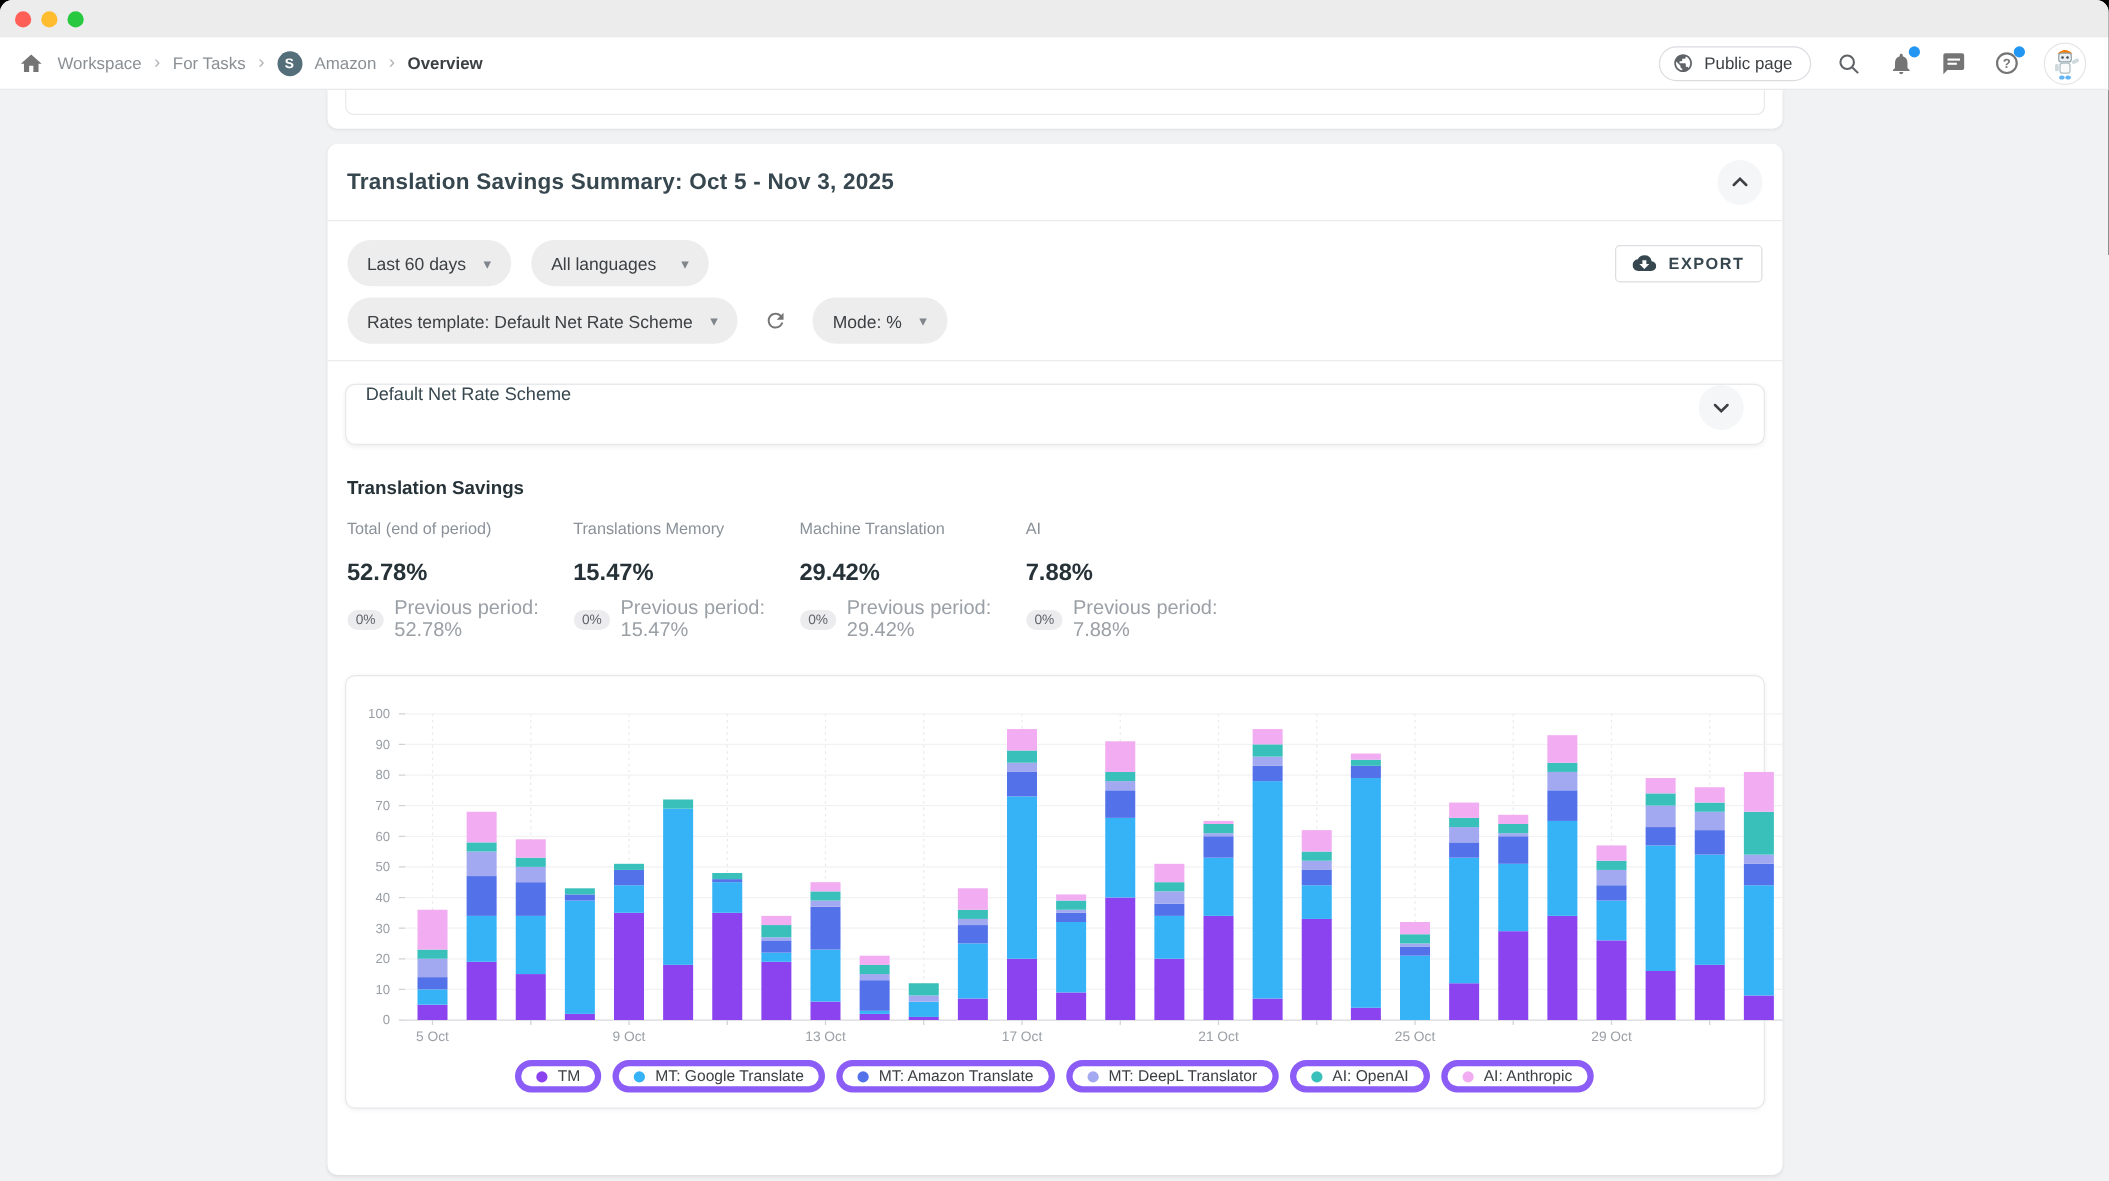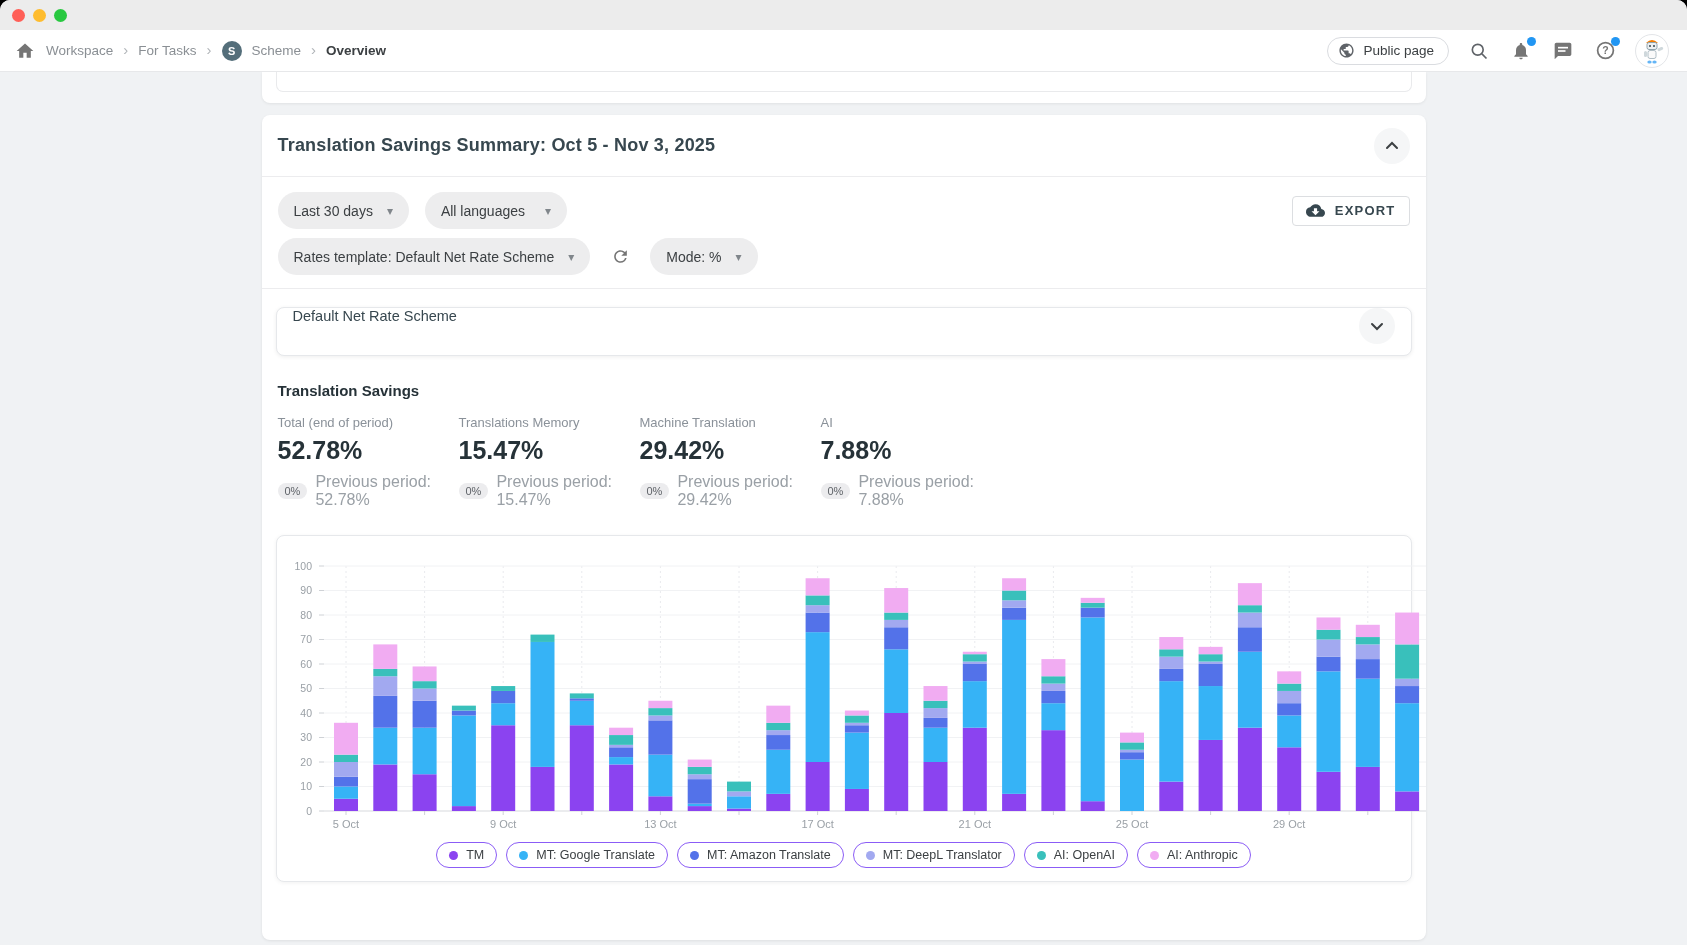--- a/index.html
+++ b/index.html
@@ -48,28 +48,28 @@
 
   .row-card { margin:0 14px; height:49px; background:#fff; border:1px solid #e6e8eb; border-radius:8px; box-shadow:0 1px 4px rgba(0,0,0,.07); display:flex; align-items:flex-start; padding:0 4px 0 16px; }
   .row-card.first { margin-top:18px; }
   .row-card.second { margin-top:33px; }
   .row-label { font-size:14.5px; color:#37474f; }
 
   .section-title { margin:26px 16px 0 16px; font-size:15px; font-weight:700; color:#263238; }
   .stats { display:flex; margin:16px 16px 0 16px; }
   .stat { width:181px; }
   .stat-label { font-size:13px; color:#8a9199; }
-  .stat-value { margin-top:6px; font-size:25px; font-weight:700; color:#263238; }
+  .stat-value { margin-top:18px; font-size:19px; font-weight:700; color:#263238; }
   .stat-sub { margin-top:8px; display:flex; align-items:center; gap:8px; }
   .badge { background:#ececee; border-radius:9px; padding:2px 7px; font-size:11px; color:#5f6368; }
   .prev { font-size:16px; color:#9aa0a6; }
 
   .chart-panel { margin:26px 14px 0 14px; height:347px; background:#fff; border:1px solid #e6e8eb; border-radius:8px; box-shadow:0 1px 4px rgba(0,0,0,.06); padding-top:4px; }
   .legend { display:flex; justify-content:center; gap:9px; margin-top:2px; }
-  .lg-pill { display:flex; align-items:center; gap:8px; border:1px solid #8b5cf6; border-radius:14px; height:26px; padding:0 12px; font-size:12.5px; color:#3c4043; background:#fff; cursor:pointer; }
+  .lg-pill { display:flex; align-items:center; gap:8px; border:5px solid #8b5cf6; border-radius:14px; height:26px; padding:0 12px; font-size:12.5px; color:#3c4043; background:#fff; cursor:pointer; }
   .lg-dot { width:9px; height:9px; border-radius:50%; }
   text { font-family:"Liberation Sans", sans-serif; }
 </style>
 </head>
 <body>
 
 <div class="window">
 
   <div class="titlebar">
     <span class="tl red"></span>
@@ -82,21 +82,21 @@
       <span class="icon-btn" style="width:22px;height:22px;">
         <svg width="20" height="20" viewBox="0 0 24 24">
             <path fill="#757575" d="M10 20v-6h4v6h5v-8h3L12 3 2 12h3v8z"></path>
           </svg>
       </span>
       <span class="crumb">Workspace</span>
       <span class="sep">›</span>
       <span class="crumb">For Tasks</span>
       <span class="sep">›</span>
       <span class="sbadge">S</span>
-      <span class="crumb">Scheme</span>
+      <span class="crumb">Amazon</span>
       <span class="sep">›</span>
       <span class="crumb current">Overview</span>
     </div>
 
     <div class="appbar-right">
       <button class="pill-btn">
         <span style="display:flex;">
           <svg width="17" height="17" viewBox="0 0 24 24">
               <path fill="#5f6368" d="M12 2C6.48 2 2 6.48 2 12s4.48 10 10 10 10-4.48 10-10S17.52 2 12 2zm-1 17.93c-3.95-.49-7-3.85-7-7.93 0-.62.08-1.21.21-1.79L9 15v1c0 1.1.9 2 2 2v1.93zm6.9-2.54c-.26-.81-1-1.39-1.9-1.39h-1v-3c0-.55-.45-1-1-1H8v-2h2c.55 0 1-.45 1-1V7h2c1.1 0 2-.9 2-2v-.41c2.93 1.19 5 4.06 5 7.41 0 2.08-.8 3.97-2.1 5.39z"></path>
             </svg>
@@ -159,21 +159,21 @@
             <svg width="16" height="16" viewBox="0 0 16 16" fill="none" stroke="#3c4043" stroke-width="2" stroke-linecap="round">
                 <polyline points="3,10 8,5 13,10"></polyline>
               </svg>
           </button>
         </div>
         <div class="divider"></div>
 
         <div class="filters">
           <div class="frow">
             <div class="chip">
-              <span>Last 30 days</span>
+              <span>Last 60 days</span>
               <span class="caret">▾</span>
             </div>
             <div class="chip">
               <span>All languages</span>
               <span class="caret">▾</span>
             </div>
             <button class="export-btn">
               <svg width="19" height="19" viewBox="0 0 24 24">
                   <path fill="#37474f" fill-rule="evenodd" d="M19.35 10.04A7.49 7.49 0 0 0 12 4C9.11 4 6.6 5.64 5.35 8.04A5.994 5.994 0 0 0 0 14c0 3.31 2.69 6 6 6h13c2.76 0 5-2.24 5-5 0-2.64-2.05-4.78-4.65-4.96zM17 13l-5 5-5-5h3V9h4v4h3z"></path>
                 </svg>

